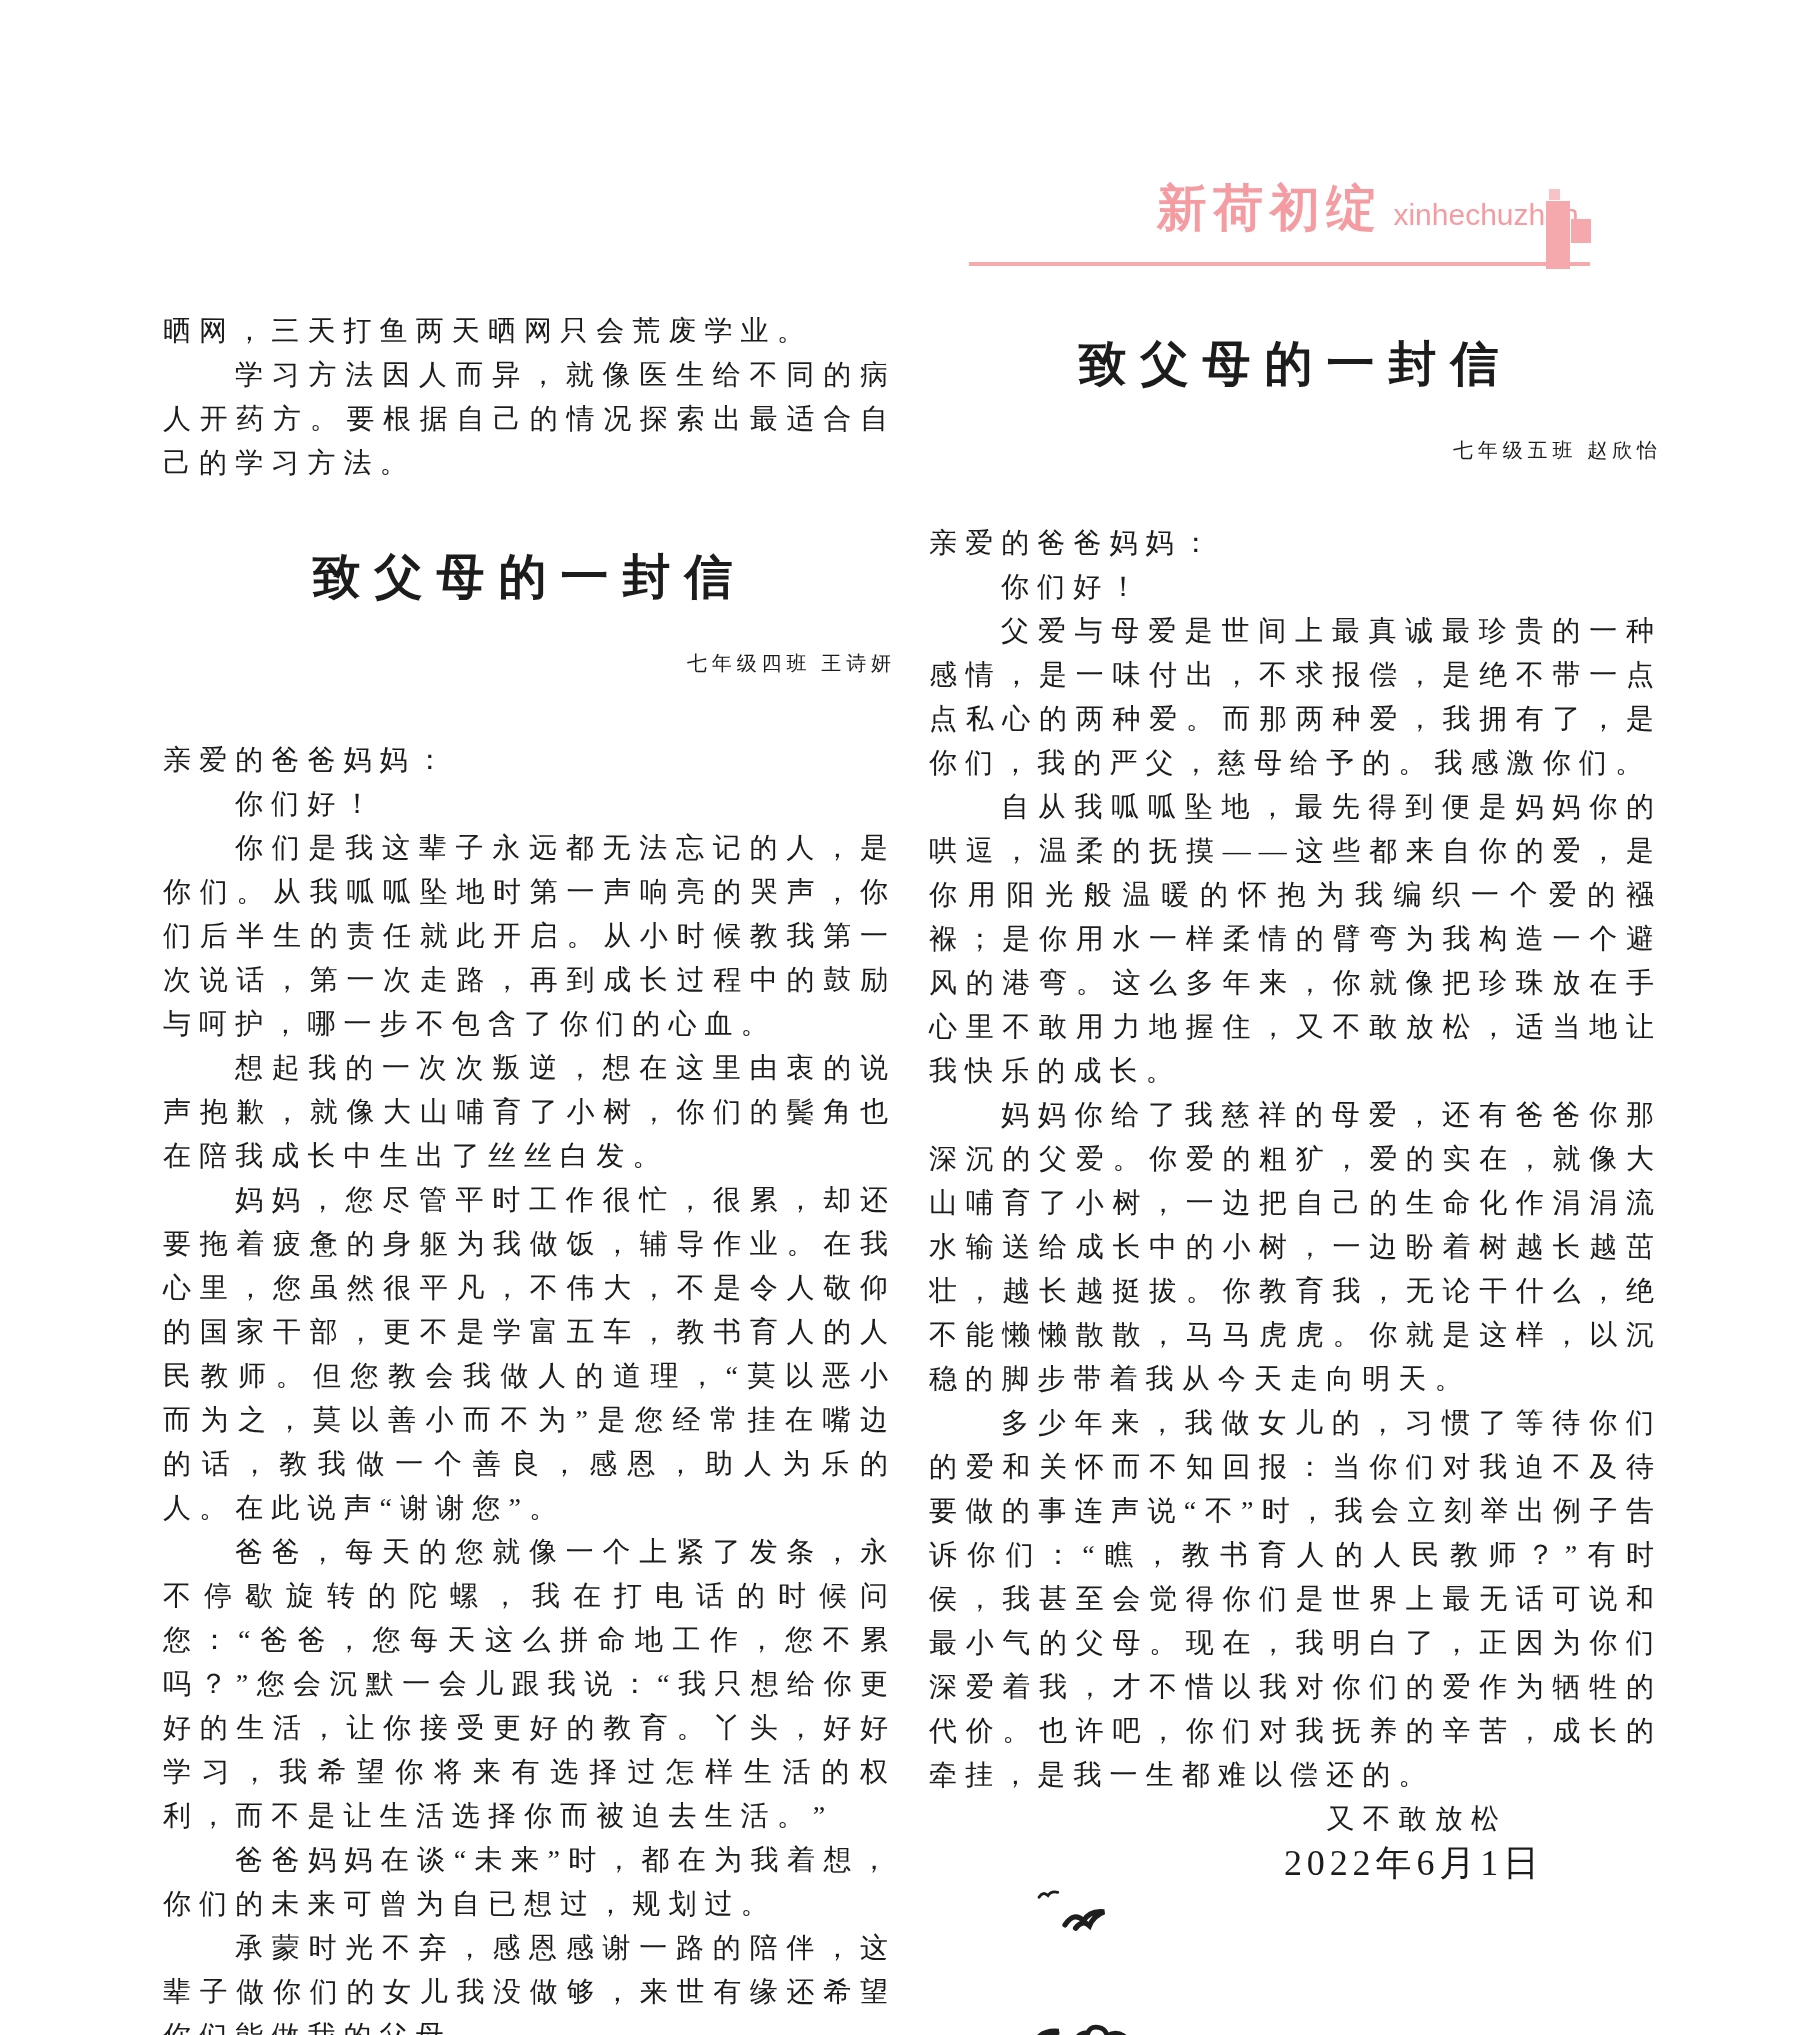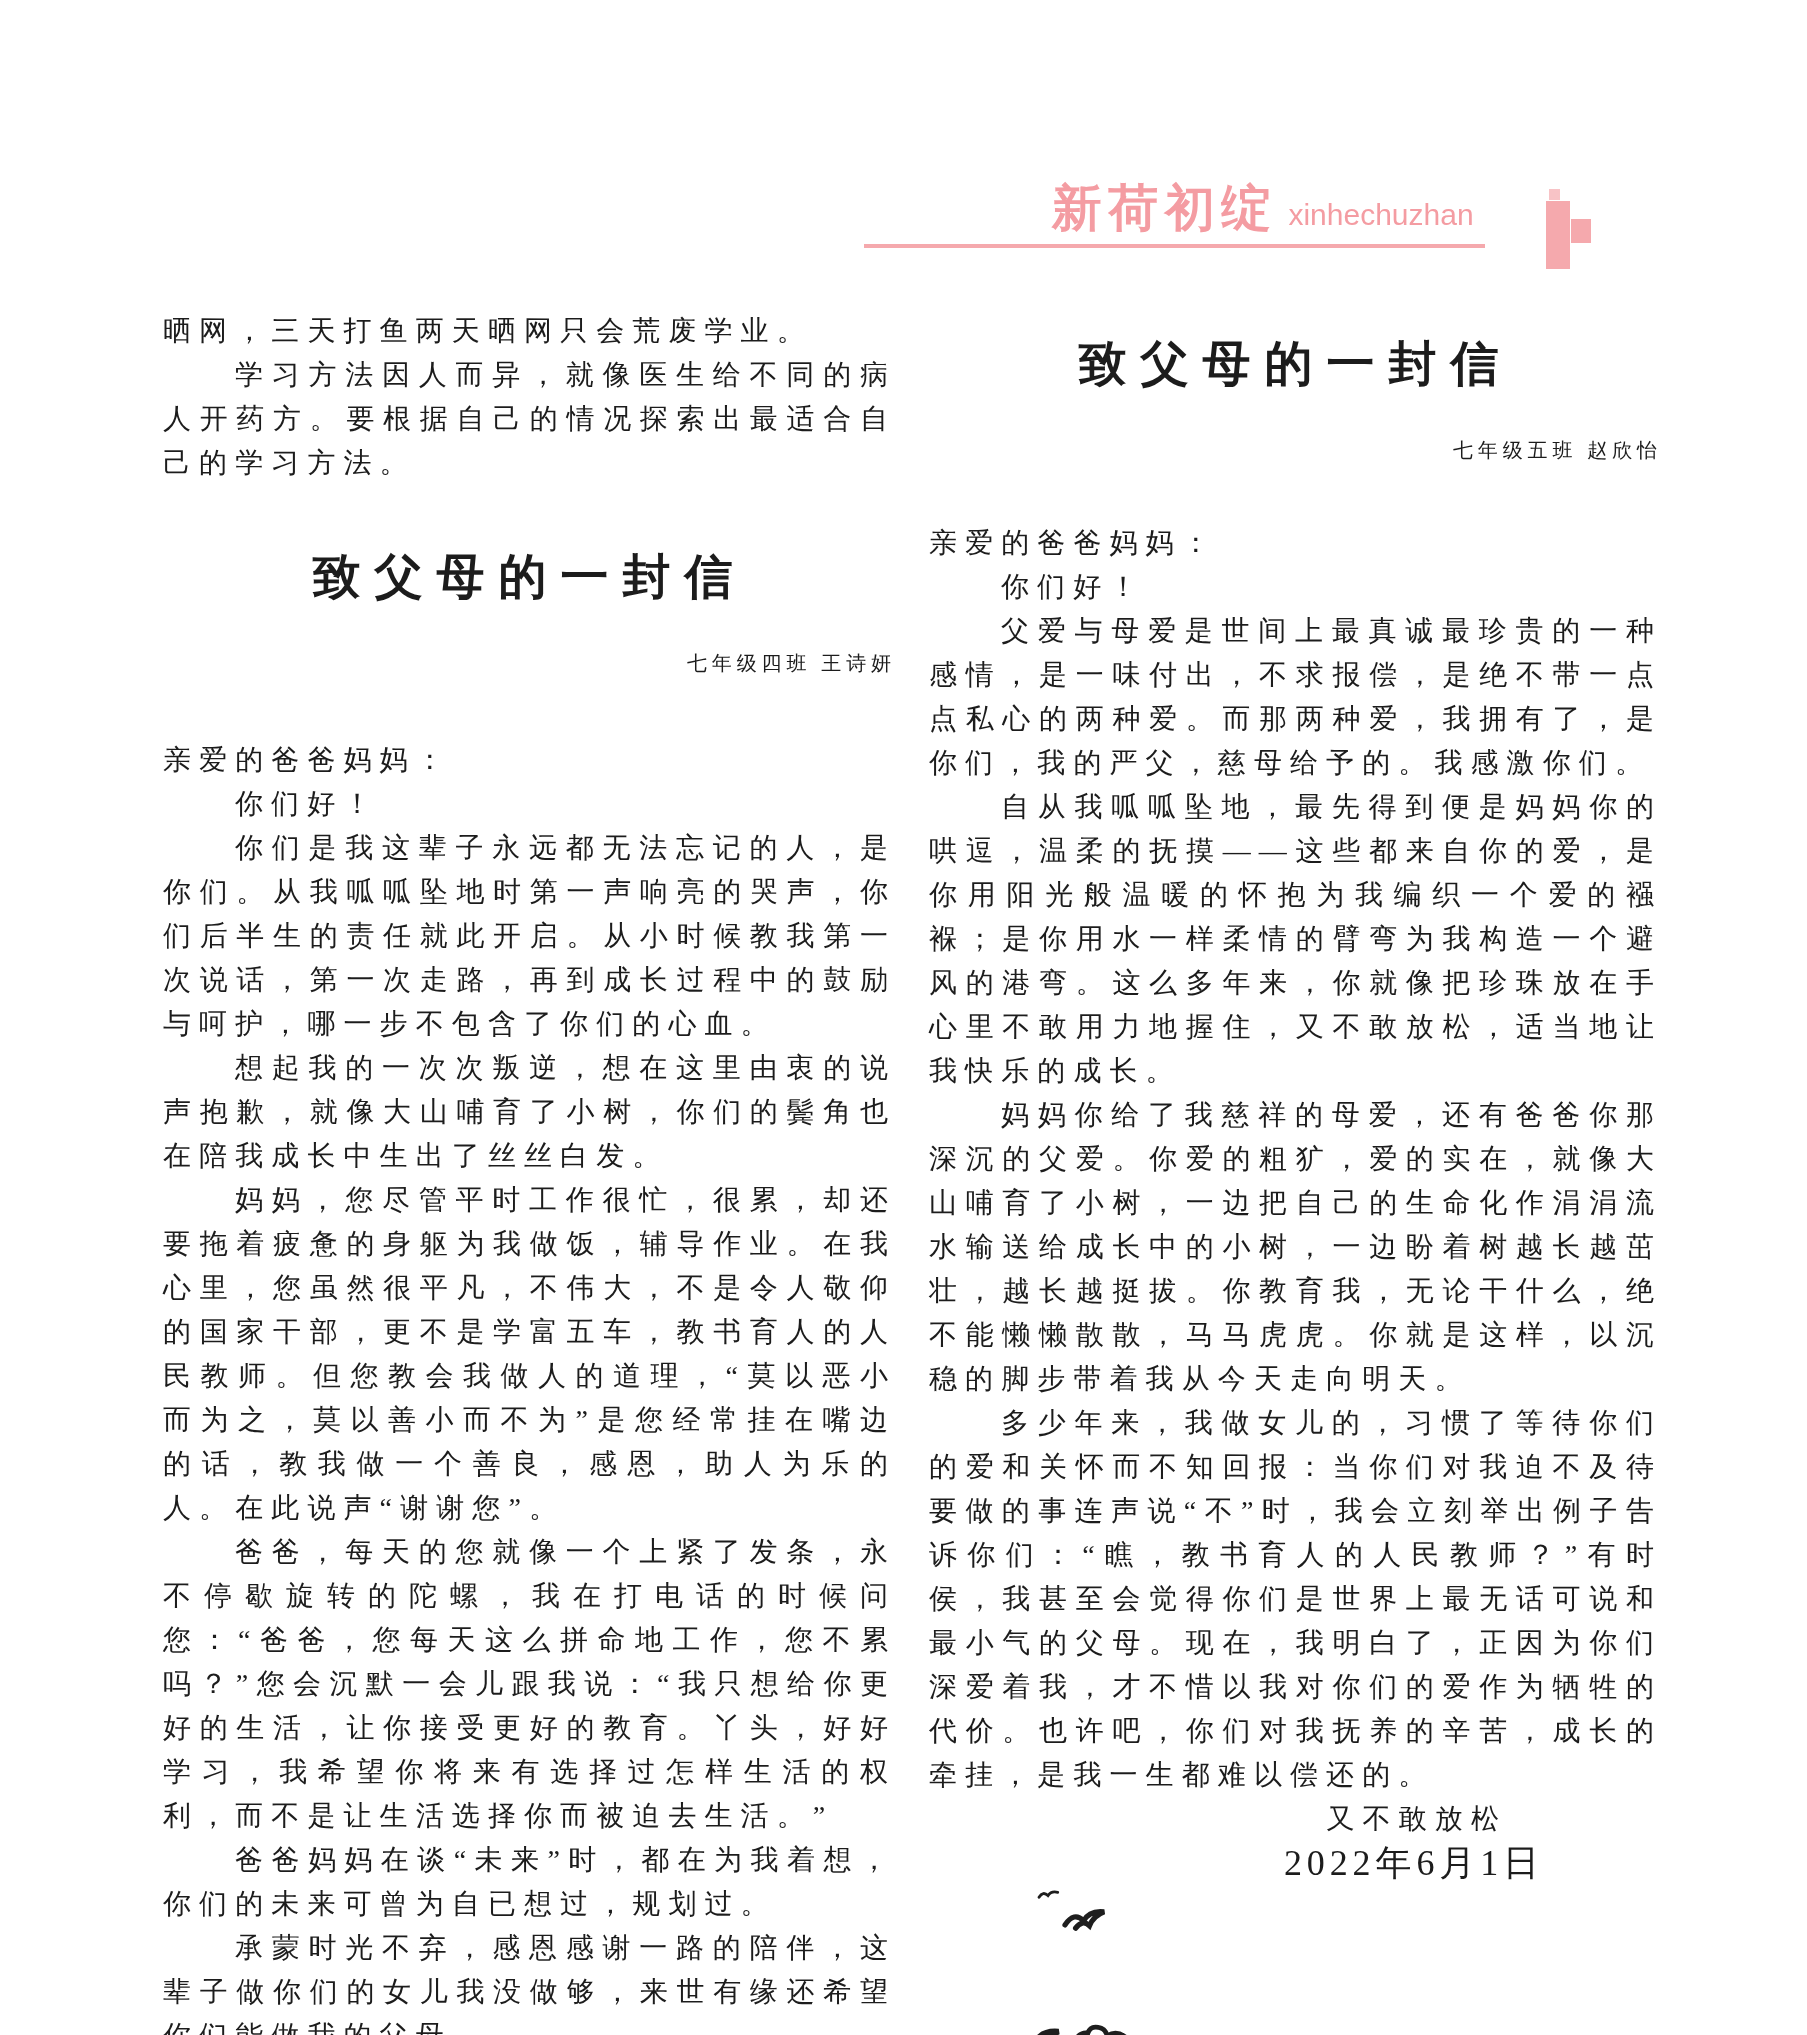--- a/index.html
+++ b/index.html
@@ -6,23 +6,23 @@
   .page{
     position:relative;
     width:1808px;height:2558px;
     background:#ffffff;
     overflow:hidden;
     font-family:"Liberation Serif","DejaVu Serif",serif;
     color:#1c1c1c;
   }
   
   .header{
-    position:absolute;left:864px;top:175px;width:621px;
+    position:absolute;left:969px;top:175px;width:621px;
     display:flex;align-items:baseline;justify-content:flex-end;
-    padding-bottom:2px;border-bottom:4.1px solid #f5a9ad;
+    padding-bottom:20px;border-bottom:4.1px solid #f5a9ad;
   }
   .brand-cn{
     font-size:50px;font-weight:bold;color:#f49ca2;
     letter-spacing:6.5px;font-family:"Liberation Sans","DejaVu Sans",sans-serif;
   }
   .brand-pinyin{
     font-size:30px;color:#f49ca2;margin-left:10.6px;margin-right:11.4px;
     font-family:"Liberation Sans","DejaVu Sans",sans-serif;
   }
   .deco-squares{position:absolute;left:1546px;top:195px;width:65px;height:122px;}

